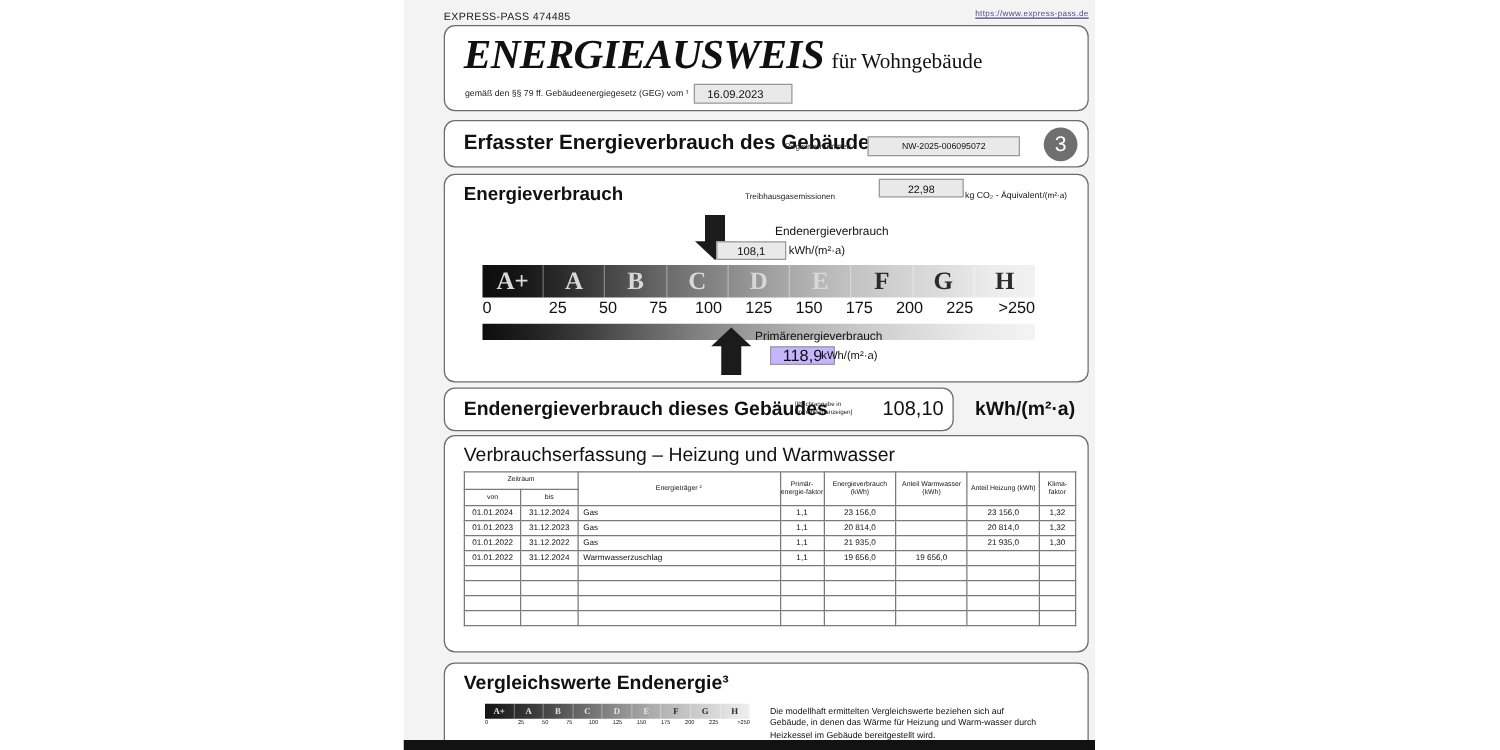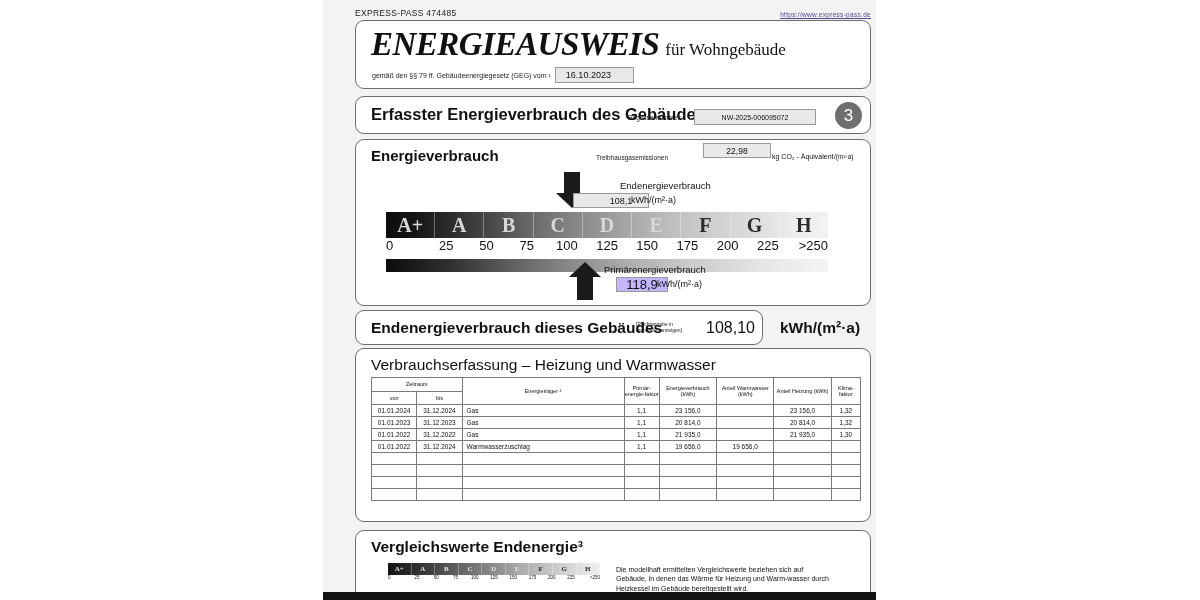--- a/index.html
+++ b/index.html
@@ -31,21 +31,21 @@
     left: 355px;
     top: 0;
     width: 516px;
     height: 600px;
   }
   .hdr-row {
     position: absolute;
     left: 0; top: 8px; width: 516px;
     display: flex;
     justify-content: space-between;
-    align-items: flex-end;
+    align-items: flex-start;
     font-size: 8.5px;
     color: #1a1a1a;
     letter-spacing: .3px;
   }
   .hdr-link {
     font-size: 6.5px;
     color: #4a4a8c;
     text-decoration: underline;
   }
 
@@ -136,21 +136,21 @@
     display: flex; align-items: center; justify-content: center;
   }
   .thg-unit { position: absolute; left: 416px; top: 13px; font-size: 7px; color: #111; }
   .thg-unit2 { position: absolute; left: 478px; top: 13px; font-size: 6.5px; color: #111; }
 
   .end-label { position: absolute; left: 240px; top: 40px; font-size: 9.5px; color: #111; padding-left: 24px; }
   .end-value {
     position: absolute; left: 217px; top: 53px; width: 54px; height: 13px;
     background: #e9e9e9; border: 1px solid #9a9a9a;
     font-size: 9px; color: #111;
-    display: flex; align-items: center; justify-content: center; padding-left: 20px;
+    display: flex; align-items: center; justify-content: center;
   }
   .end-unit { position: absolute; left: 275px; top: 55px; font-size: 9px; color: #111; }
 
   .arrow-down {
     position: absolute; left: 200px; top: 32px;
     width: 0; height: 0;
   }
   .arrow-down .stem {
     position: absolute; left: 8px; top: 0; width: 16px; height: 22px; background: #1b1b1b;
   }
@@ -314,21 +314,21 @@
       <span class="hdr-link">https://www.express-pass.de</span>
     </div>
 
     <div class="box" id="title-box">
       <div class="title-line">
         <span class="t-energie">ENERGIEAUSWEIS</span>
         <span class="t-fuer">für Wohngebäude</span>
       </div>
       <div class="t-sub">
         <span>gemäß den §§ 79 ff. Gebäudeenergiegesetz (GEG) vom ¹</span>
-        <span class="datefield">16.10.2023</span>
+        <span class="datefield">16.09.2023</span>
       </div>
     </div>
 
     <div class="box" id="erfasst-box">
       <div class="erfasst-title">Erfasster Energieverbrauch des Gebäudes</div>
       <div class="reg-label">Registriernummer:</div>
       <div class="reg-value">NW-2025-006095072</div>
       <div class="circle-num">3</div>
     </div>
 

